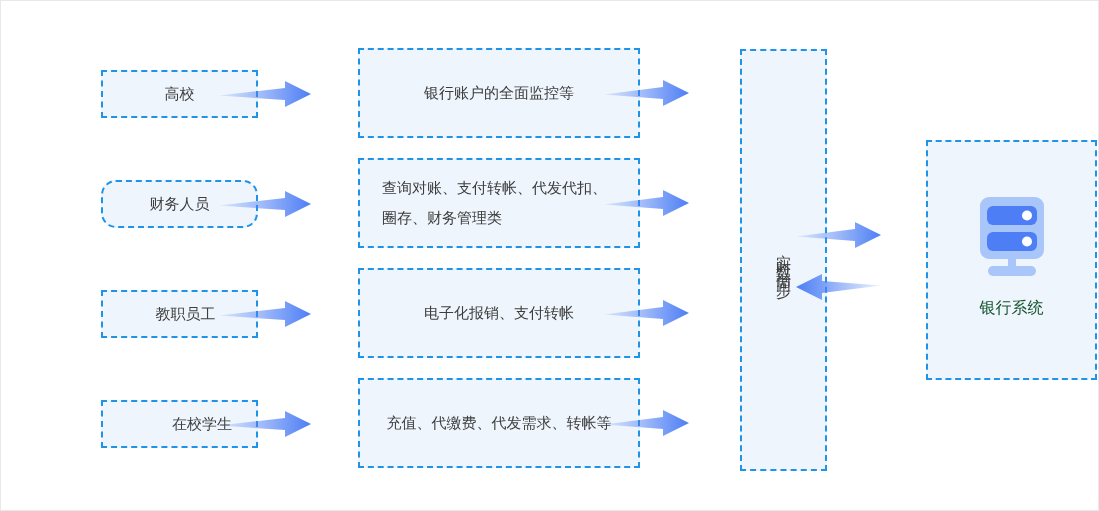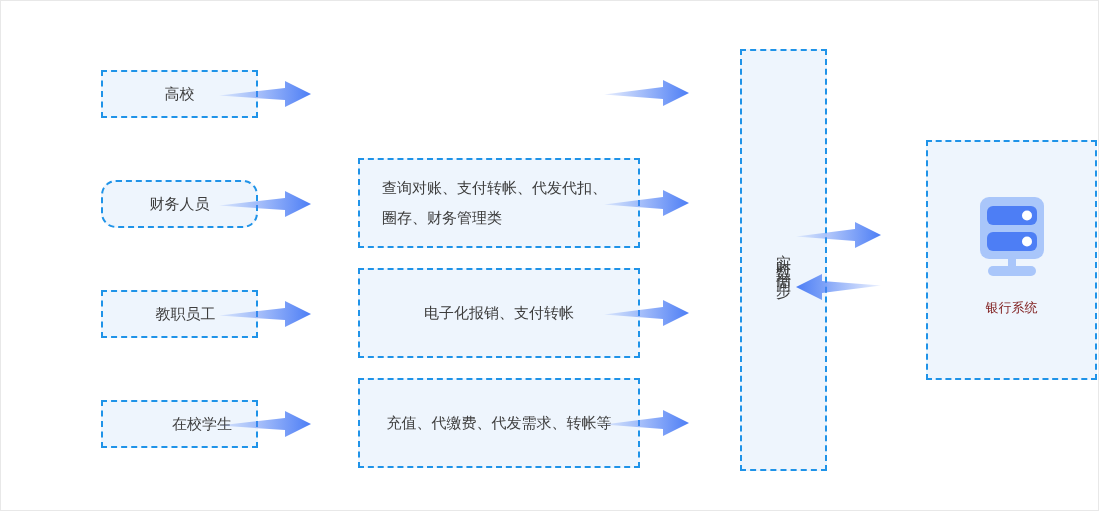--- a/index.html
+++ b/index.html
@@ -61,22 +61,22 @@
     text-orientation: upright;
     letter-spacing: 6px;
     display: block;
   }
   .node.bank {
     flex-direction: column;
     justify-content: center;
     gap: 10px;
   }
   .bank-label {
-    font-size: 13px;
-    color: #7f1d1d;
+    font-size: 16px;
+    color: #14532d;
   }
   .arrow {
     position: absolute;
   }
   .server-icon {
     display: block;
   }
 </style>
 </head>
 <body>
@@ -126,20 +126,23 @@
   <svg class="arrow" style="left:218px; top:409px;" width="92" height="28" viewBox="0 0 92 28">
     <defs>
       <linearGradient id="ag3" x1="0" y1="0" x2="1" y2="0">
         <stop offset="0" stop-color="#4d7ef5" stop-opacity="0.12"></stop>
         <stop offset="1" stop-color="#4d7ef5" stop-opacity="1"></stop>
       </linearGradient>
     </defs>
     <path d="M0 15.5 L66 8 L66 1 L92 14 L66 27 L66 20 Z" fill="url(#ag3)"></path>
   </svg>
 
+  <div class="node service centered" style="left:313px; top:47px; width:282px; height:90px;">
+    <span class="svc-text">银行账户的全面监控等</span>
+  </div>
 
   <div class="node service" style="left:313px; top:157px; width:282px; height:90px;">
     <div class="svc-text">
       <div>查询对账、支付转帐、代发代扣、</div>
       <div>圈存、财务管理类</div>
     </div>
   </div>
 
   <div class="node service centered" style="left:313px; top:267px; width:282px; height:90px;">
     <span class="svc-text">电子化报销、支付转帐</span>

